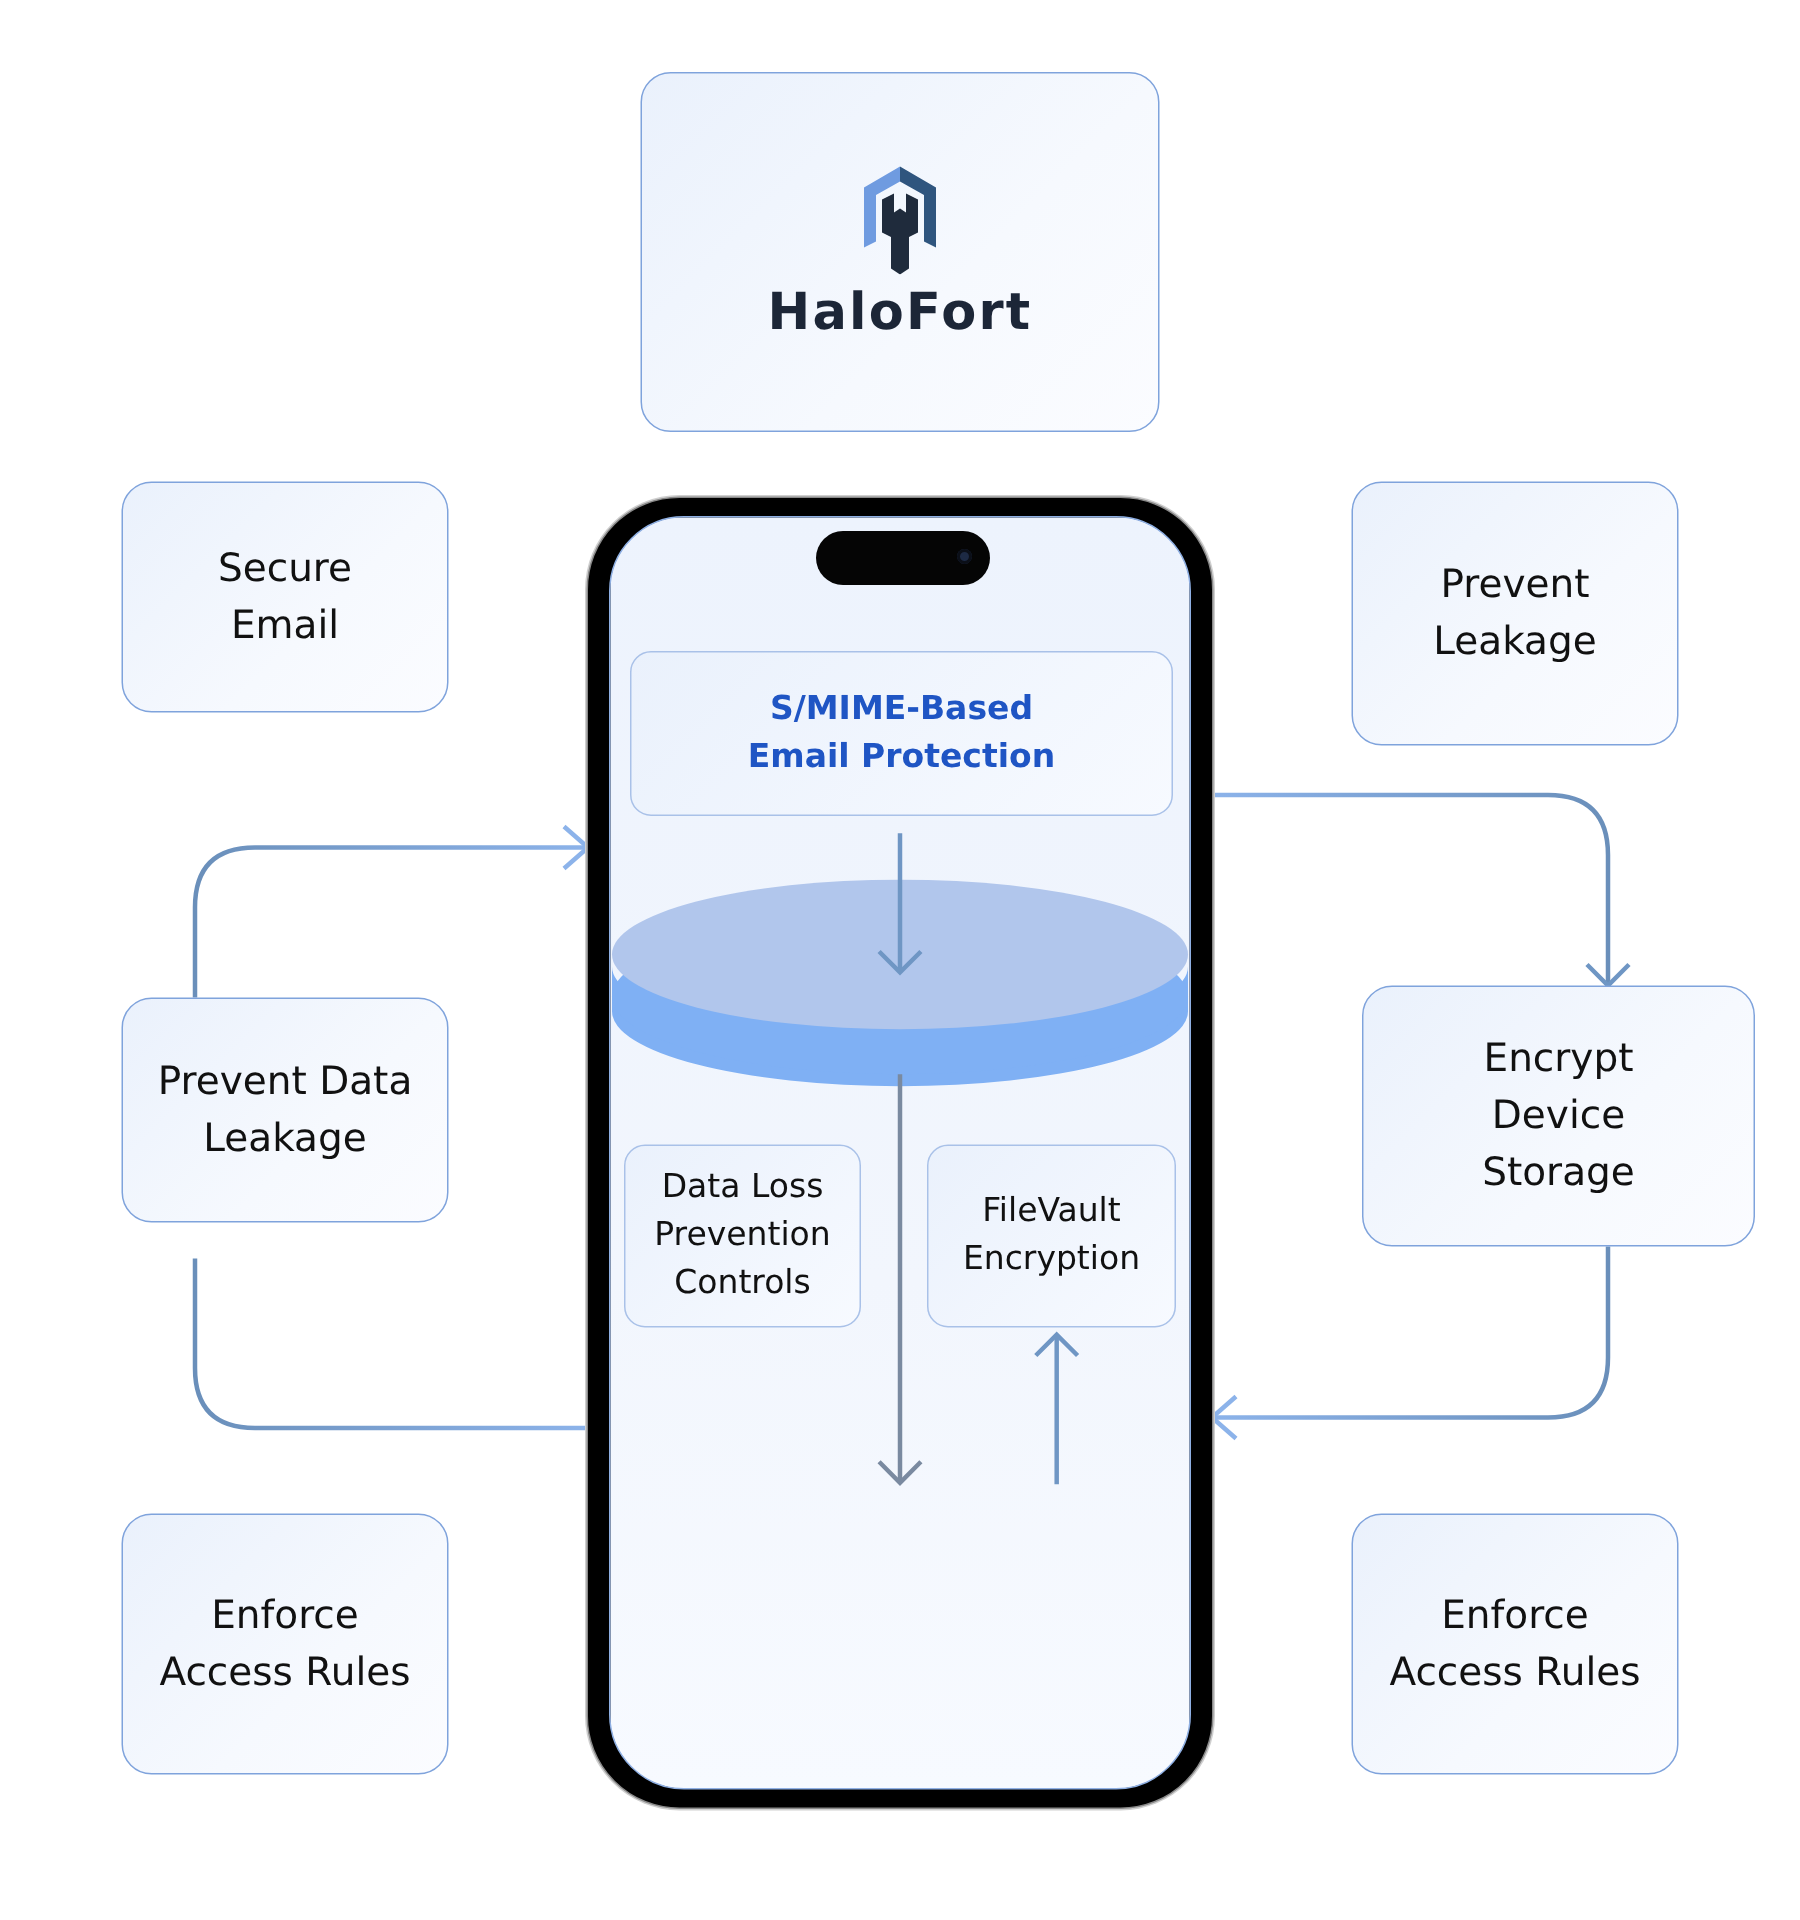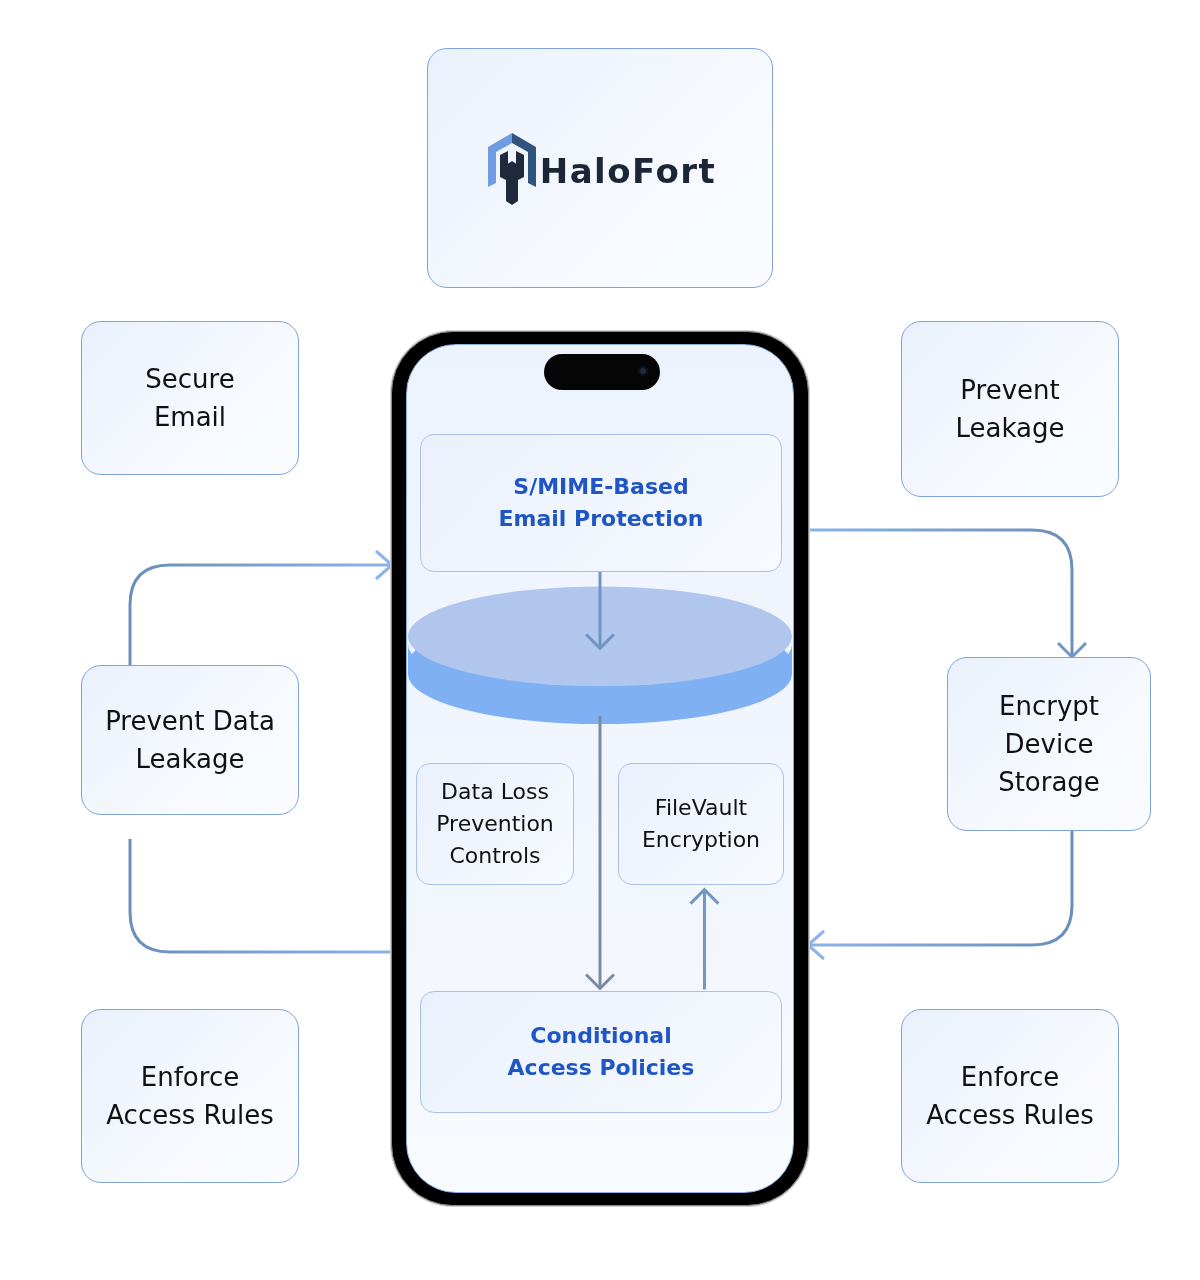--- a/index.html
+++ b/index.html
@@ -10,29 +10,29 @@
     }
     .card {
       position: absolute; box-sizing: border-box;
       border: 1.5px solid #7fa3dc; border-radius: 20px;
       background: linear-gradient(135deg, #eaf1fc 0%, #f6f9fe 60%, #fbfcff 100%);
       display: flex; align-items: center; justify-content: center;
       text-align: center; color: #111111;
       font-size: 26px; line-height: 38px;
     }
     .card span { white-space: pre-line; }
-    #logo-card { left: 427px; top: 48px; width: 346px; height: 240px; flex-direction: row; }
+    #logo-card { left: 427px; top: 48px; width: 346px; height: 240px; flex-direction: column; }
     .brand-name { font-size: 34px; font-weight: bold; color: #1c2637; letter-spacing: 1.5px; margin-top: 6px; }
     .logo-svg { width: 56px; height: 74px; }
 
     #secure-email { left: 81px; top: 321px; width: 218px; height: 154px; }
     #prevent-data-leakage { left: 81px; top: 665px; width: 218px; height: 150px; }
     #enforce-left { left: 81px; top: 1009px; width: 218px; height: 174px; }
     #prevent-leakage { left: 901px; top: 321px; width: 218px; height: 176px; }
-    #encrypt-storage { left: 947px; top: 657px; width: 204px; height: 174px; }
+    #encrypt-storage { left: 908px; top: 657px; width: 262px; height: 174px; }
     #enforce-right { left: 901px; top: 1009px; width: 218px; height: 174px; }
 
     #connectors { position: absolute; left: 0; top: 0; width: 1200px; height: 1280px; pointer-events: none; }
 
     
     #phone {
       position: absolute; left: 391px; top: 331px; width: 418px; height: 875px;
       box-sizing: border-box; border-radius: 62px;
       background: #000; border: 1px solid #8a8a8a;
       box-shadow: 0 0 0 1px #cfcfcf;
@@ -53,21 +53,21 @@
     }
     .inner-card {
       position: absolute; box-sizing: border-box;
       border: 1.5px solid #a9c1e8; border-radius: 14px;
       background: linear-gradient(135deg, #eaf1fc 0%, #f7faff 100%);
       display: flex; align-items: center; justify-content: center; text-align: center;
     }
     .inner-card span { white-space: pre-line; }
     .inner-card.primary { font-size: 22px; line-height: 32px; font-weight: bold; color: #1f55c4; }
     .inner-card.secondary { font-size: 22px; line-height: 32px; color: #111; }
-    #smime-card { left: 13px; top: 89px; width: 362px; height: 138px; }
+    #smime-card { left: 13px; top: 89px; width: 362px; height: 110px; }
     #dlp-card { left: 9px; top: 418px; width: 158px; height: 122px; }
     #filevault-card { left: 211px; top: 418px; width: 166px; height: 122px; }
     #cap-card { left: 13px; top: 646px; width: 362px; height: 122px; }
     #screen-svg { position: absolute; left: 0; top: 0; width: 100%; height: 100%; }
   </style>
 </head>
 <body>
 
 <svg id="connectors" viewBox="0 0 1200 1280">
   <defs>
@@ -157,18 +157,14 @@
     </div>
     <div id="dlp-card" class="inner-card secondary">
       <span>Data Loss
 Prevention
 Controls</span>
     </div>
     <div id="filevault-card" class="inner-card secondary">
       <span>FileVault
 Encryption</span>
     </div>
-    <div id="cap-card" class="inner-card primary">
-      <span>Conditional
-Access Policies</span>
-    </div>
   </div>
 </div>
 
 </body></html>

